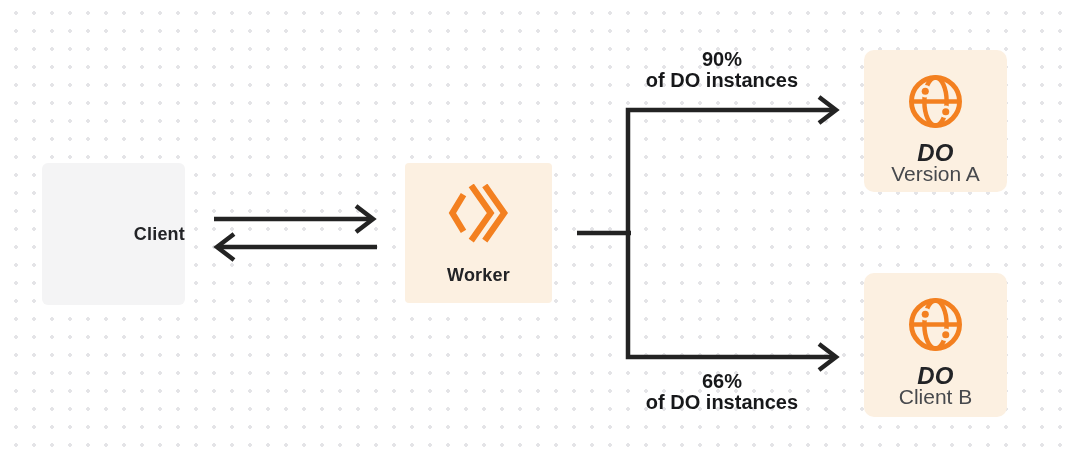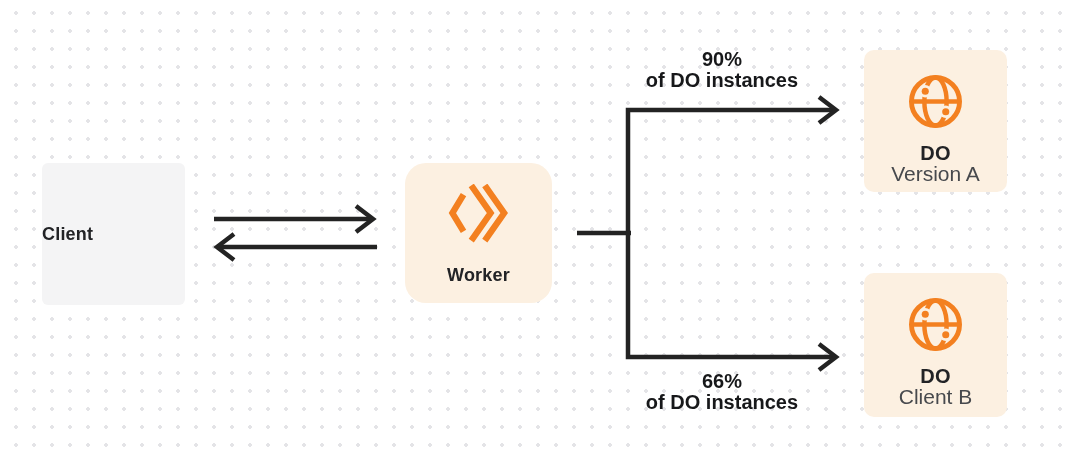--- a/index.html
+++ b/index.html
@@ -12,40 +12,40 @@
     background-size:18px 18px;
     background-position:7px 4px;
     border-radius:10px;
     overflow:hidden;
   }
   .node { position:absolute; box-sizing:border-box; }
 
   .client-box {
     left:42px; top:163px; width:143px; height:142px;
     background:#f4f4f5; border-radius:6px;
-    display:flex; align-items:center; justify-content:flex-start;
+    display:flex; align-items:center; justify-content:flex-end;
   }
   .client-label { font-size:18px; font-weight:700; color:#222326; letter-spacing:0.2px; }
 
   .worker-box {
     left:405px; top:163px; width:147px; height:140px;
-    background:#fcf0e1; border-radius:21px;
+    background:#fcf0e1; border-radius:4px;
     display:flex; flex-direction:column; align-items:center;
     padding-top:21px;
   }
   .worker-label { margin-top:21px; font-size:18px; font-weight:700; color:#222326; letter-spacing:0.2px; }
 
   .do-box {
     width:143px; background:#fcf0e1; border-radius:10px;
     display:flex; flex-direction:column; align-items:center;
     padding-top:23px;
   }
   .do-a { left:864px; top:50px;  height:142px; }
   .do-b { left:864px; top:273px; height:144px; }
-  .do-title { margin-top:13px; font-size:20px; font-weight:700; color:#222326; line-height:20px; letter-spacing:0.2px; }
+  .do-title { margin-top:13px; font-size:24px; font-weight:700; color:#222326; line-height:20px; letter-spacing:0.2px;font-style:italic; }
   .do-subtitle { margin-top:1px; font-size:21px; font-weight:400; color:#47494d; line-height:19px; }
 
   .branch-label {
     position:absolute; left:612px; width:220px; text-align:center;
     font-size:20px; font-weight:700; color:#17181a; line-height:21px;
   }
   .branch-label-top { top:49px; }
   .branch-label-bottom { top:371px; }
   .branch-label span { display:block; }
 

